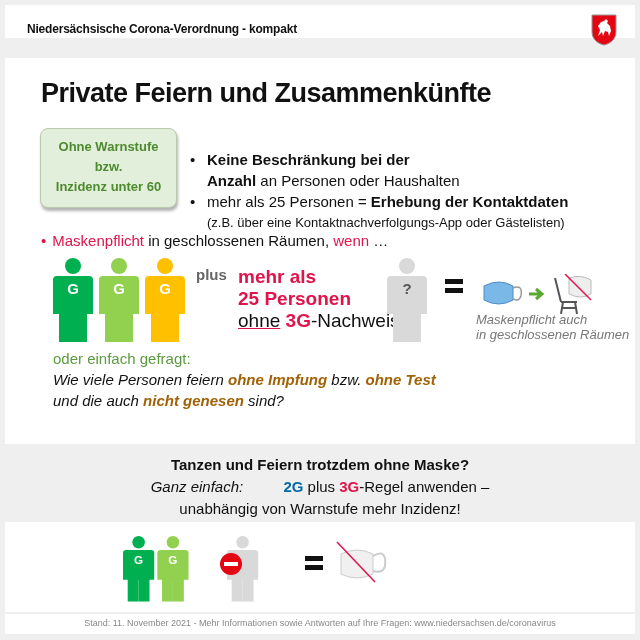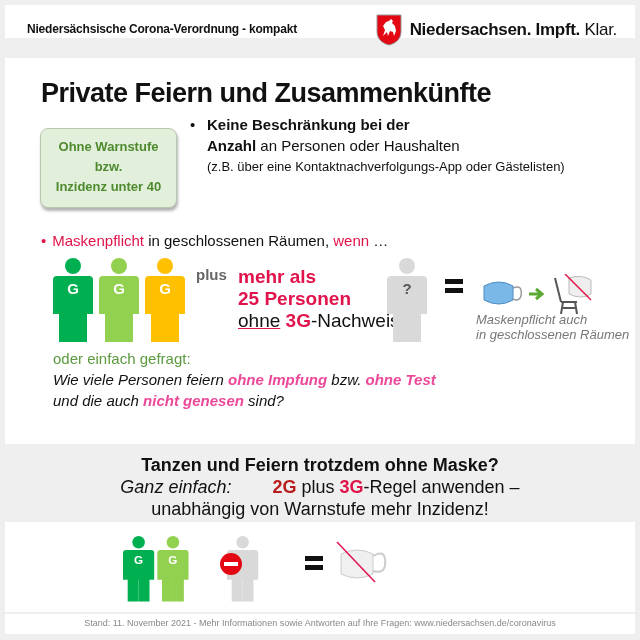--- a/index.html
+++ b/index.html
@@ -13,21 +13,21 @@
   #footer { top: 614px; height: 20px; }
 
   .hdr-left { position: absolute; left: 22px; top: 17px; font-size: 12px; font-weight: bold; letter-spacing: -0.2px; }
   .hdr-right { position: absolute; right: 18px; top: 9px; display: flex; align-items: center; gap: 8px; }
   .crest { width: 26px; height: 32px; }
   .brand { font-size: 17px; letter-spacing: -0.3px; }
   .brand b { font-weight: bold; }
 
   .title { position: absolute; left: 36px; top: 20px; font-size: 27px; font-weight: bold; letter-spacing: -0.5px; }
   .greenbox { position: absolute; left: 35px; top: 70px; width: 137px; height: 80px; background: #e2efda; border: 1px solid #b9c9ad; border-radius: 8px; box-shadow: 1px 3px 3px rgba(0,0,0,0.3); color: #4e8a2f; font-weight: bold; font-size: 13px; text-align: center; line-height: 20px; padding-top: 8px; }
-  .rules { position: absolute; left: 183px; top: 56px; font-size: 15px; line-height: 21px; }
+  .rules { position: absolute; left: 183px; top: 91px; font-size: 15px; line-height: 21px; }
   .rules .li { position: relative; padding-left: 19px; }
   .rules .li::before { content: "•"; position: absolute; left: 2px; top: 0; }
   .rules .sub { padding-left: 19px; font-size: 13px; }
   .red { color: #e0134b; }
   .green { color: #5c9a3f; }
 
   .mask-line { position: absolute; left: 36px; top: 174px; font-size: 15px; }
   .mask-line .bul { color: #e0134b; margin-right: 6px; }
 
   .persons { position: absolute; left: 48px; top: 200px; display: flex; gap: 6px; }
@@ -43,60 +43,62 @@
   .cond .r { color: #e0134b; font-weight: bold; }
   .cond u { text-decoration-color: #e0134b; }
 
   .eq { position: absolute; left: 440px; top: 221px; width: 18px; }
   .eq i { display: block; height: 5px; background: #111; margin-bottom: 4px; }
 
   .mask-caption { position: absolute; left: 471px; top: 254px; font-size: 13px; font-style: italic; color: #777; line-height: 15px; }
 
   .qa { position: absolute; left: 48px; top: 290px; font-size: 15px; line-height: 21px; }
   .qa .it { font-style: italic; }
-  .qa .rb { color: #ec4899; font-weight: bold; font-style: italic; }
-
-  .band-text { text-align: center; font-size: 18px; line-height: 22px; padding-top: 8px; }
+  .qa .rb { color: #a16207; font-weight: bold; font-style: italic; }
+
+  .band-text { text-align: center; font-size: 15px; line-height: 22px; padding-top: 8px; }
   .band-text .b { font-weight: bold; }
-  .g2 { color: #b91c1c; font-weight: bold; margin-left: 36px; }
+  .g2 { color: #0369a1; font-weight: bold; margin-left: 36px; }
   .g3 { color: #e0134b; font-weight: bold; }
 
   .wegfall { position: absolute; left: 408px; top: 16px; font-size: 14px; line-height: 18px; }
   .wegfall .t { font-weight: bold; font-size: 14px; }
   .wegfall .s { font-size: 12px; line-height: 17px; }
 
   .footer-text { text-align: center; font-size: 9px; color: #888; padding-top: 4px; }
 </style>
 </head>
 <body>
 
 <div class="panel" id="header">
   <div class="hdr-left">Niedersächsische Corona-Verordnung - kompakt</div>
   <div class="hdr-right">
     <svg class="crest" viewBox="0 0 26 32">
       <path d="M1 1 H25 V18 C25 26 18 30 13 31 C8 30 1 26 1 18 Z" fill="#e30613" stroke="#999" stroke-width="1"></path>
       <path d="M7 22 L9 16 L7 12 L10 8 L13 7 L15 5 L17 7 L16 9 L19 12 L20 17 L18 22 L17 18 L14 17 L12 22 L11 18 Z" fill="#fff"></path>
     </svg>
-    <span class="brand"><b>Niedersachsen.</b> <b>Impft.</b> <span>Klar.</span></span>
   </div>
 </div>
 
 <div class="panel" id="main">
   <div class="title">Private Feiern und Zusammenkünfte</div>
 
   <div class="greenbox">
     <div>Ohne Warnstufe</div>
     <div>bzw.</div>
-    <div>Inzidenz unter 40</div>
+    <div>Inzidenz unter 60</div>
   </div>
 
   <div class="rules">
     <div class="li">
       <b>Keine Beschränkung bei der</b><br>
       <b>Anzahl</b><span> an Personen oder Haushalten</span>
+    </div>
+    <div class="li">
+      <span>mehr als 25 Personen = </span><b>Erhebung der Kontaktdaten</b>
     </div>
     <div class="sub">(z.B. über eine Kontaktnachverfolgungs-App oder Gästelisten)</div>
   </div>
 
   <div class="mask-line">
     <span class="bul">•</span><span class="red">Maskenpflicht</span><span> in geschlossenen Räumen, </span><span class="red">wenn</span><span> …</span>
   </div>
 
   <div class="persons">
     <div class="person">

